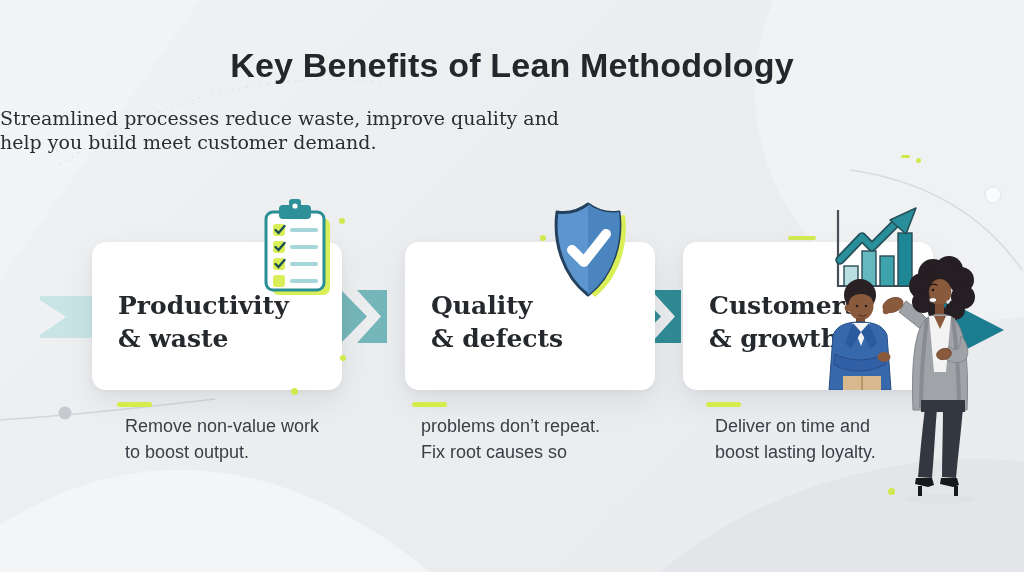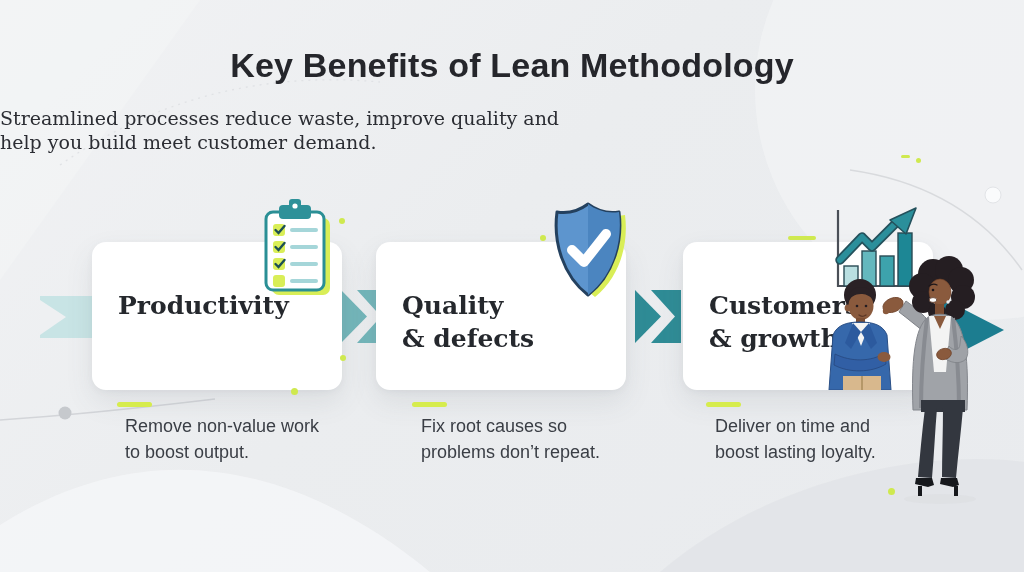--- a/index.html
+++ b/index.html
@@ -78,23 +78,24 @@
     <g transform="translate(635,290)">
       <polygon points="16,0 46,0 46,53 16,53 40,26.5" fill="#2f8c96"></polygon>
       <polygon points="0,0 26,26.5 0,53" fill="#2f8c96"></polygon>
     </g>
     <polygon points="938,296 1004,330 938,364" fill="#1c7d90"></polygon>
   </svg>
 
   <div class="card" style="left:92px;">
     <div class="card-title">
       <span>Productivity</span>
+      <span>&amp; waste</span>
     </div>
   </div>
-  <div class="card" style="left:376px;text-decoration:underline;">
+  <div class="card" style="left:405px;text-decoration:underline;">
     <div class="card-title">
       <span>Quality</span>
       <span>&amp; defects</span>
     </div>
   </div>
   <div class="card" style="left:683px;">
     <div class="card-title">
       <span>Customers</span>
       <span>&amp; growth</span>
     </div>
@@ -102,22 +103,22 @@
 
   <div class="underline" style="left:117px;"></div>
   <div class="underline" style="left:412px;"></div>
   <div class="underline" style="left:706px;"></div>
 
   <div class="desc" style="left:116px;">
     <span>Remove non-value work</span>
     <span>to boost output.</span>
   </div>
   <div class="desc" style="left:412px;">
+    <span>problems don’t repeat.</span>
     <span>Fix root causes so</span>
-    <span>problems don’t repeat.</span>
   </div>
   <div class="desc" style="left:706px;">
     <span>Deliver on time and</span>
     <span>boost lasting loyalty.</span>
   </div>
 
   <svg class="icon-abs" style="left:256px;top:196px;" width="82" height="100" viewBox="0 0 82 100">
     <rect x="16" y="22" width="58" height="77" rx="7" fill="#d9ee57"></rect>
     <rect x="10" y="16" width="58" height="78" rx="7" fill="#ffffff" stroke="#2a8f95" stroke-width="3"></rect>
     <rect x="33" y="3" width="12" height="10" rx="3" fill="#2e9199"></rect>

